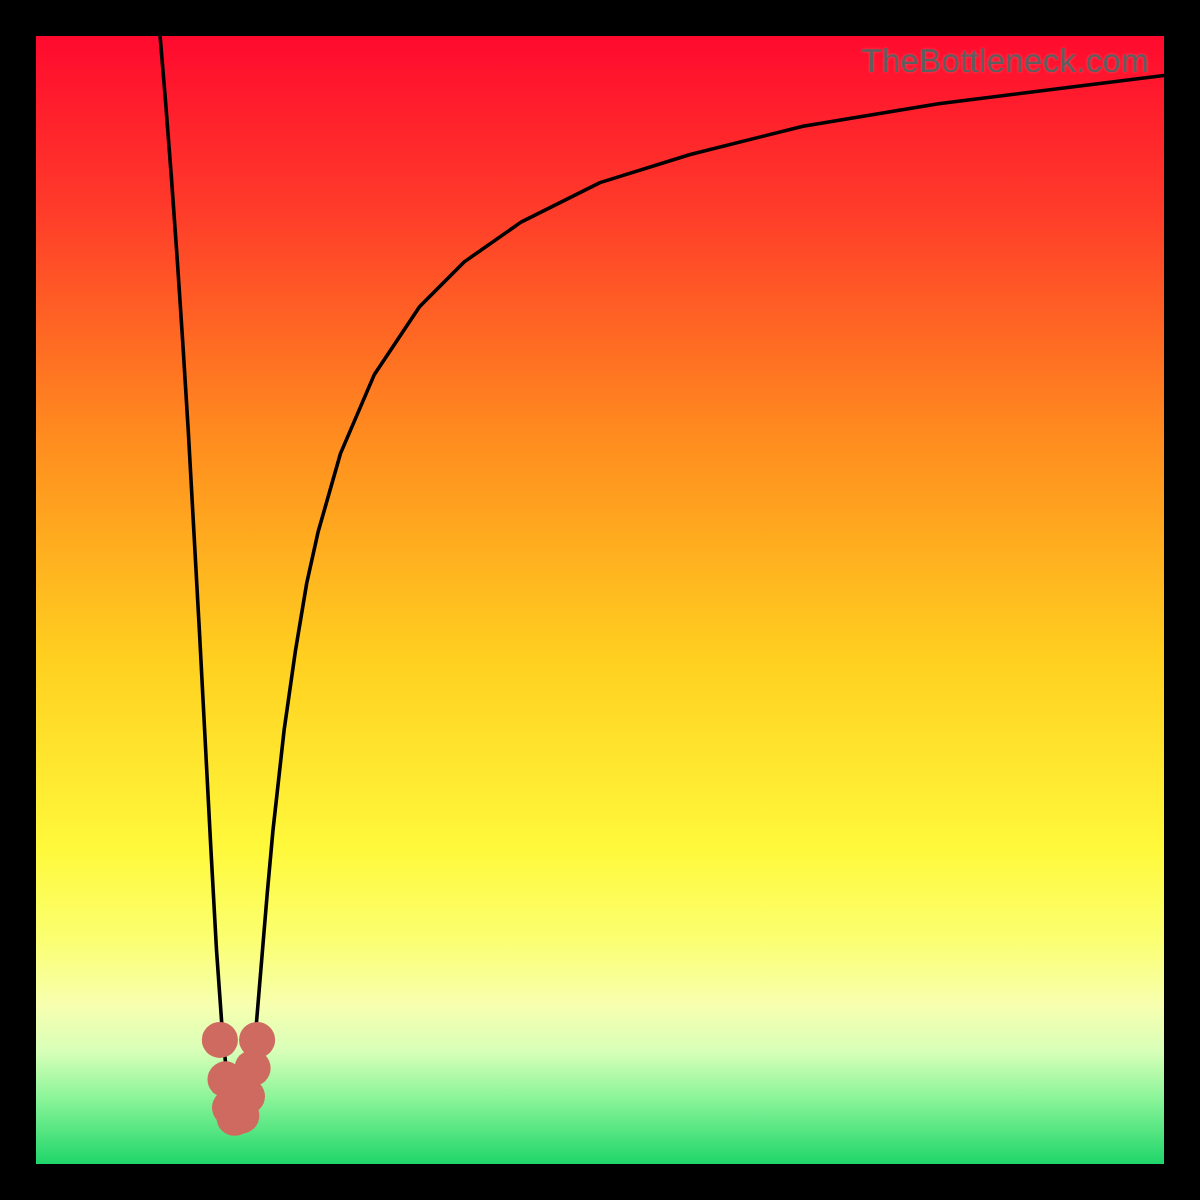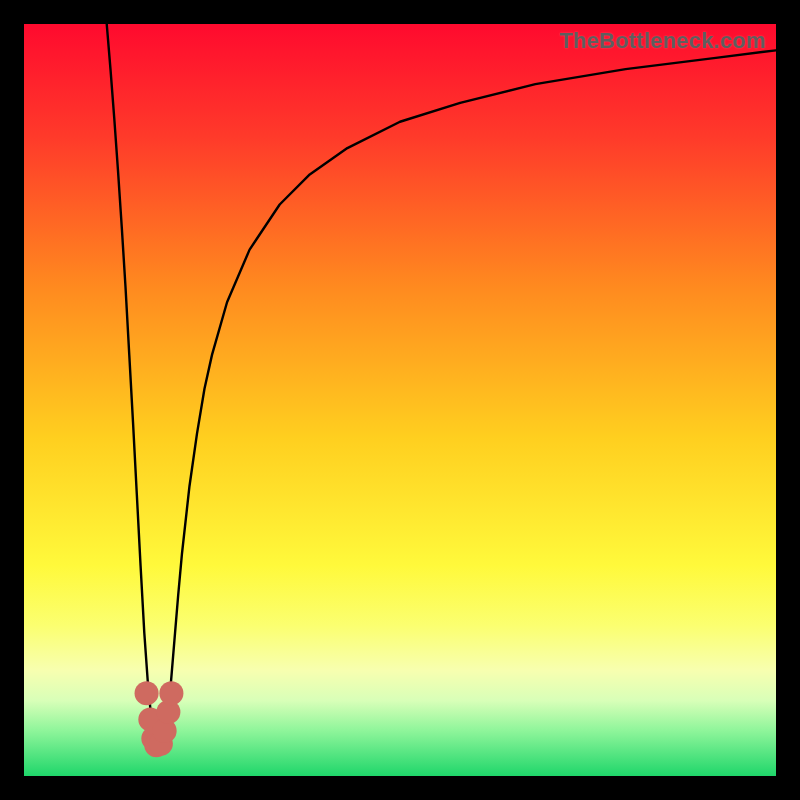--- a/index.html
+++ b/index.html
@@ -21,21 +21,21 @@
     position: absolute;
     left: 24px; top: 24px;
     width: 752px; height: 752px;
     overflow: hidden;
   }
   .watermark {
     position: absolute;
     top: 4px;
     right: 10px;
     font-size: 22px;
-    font-weight: 700;
+    font-weight: 400;
     color: #5e5e5e;
     text-shadow: 0 0 2px rgba(255,255,255,0.25);
     letter-spacing: 0.2px;
     z-index: 5;
     pointer-events: none;
   }
   svg { display: block; }
 </style>
 </head>
 <body>

